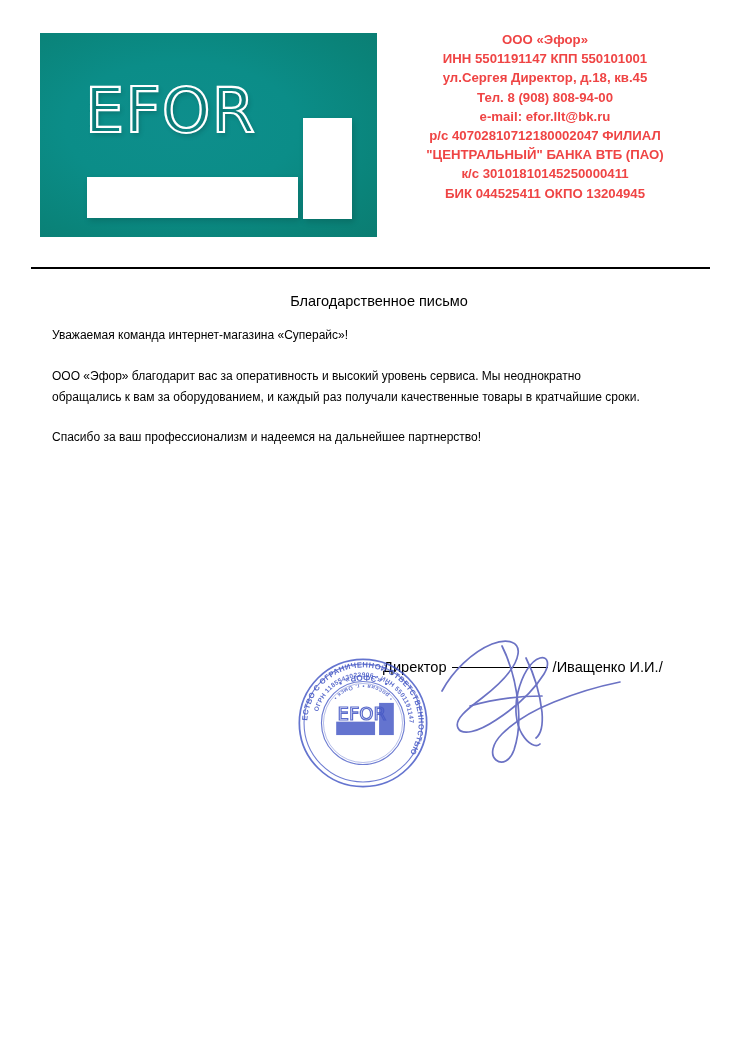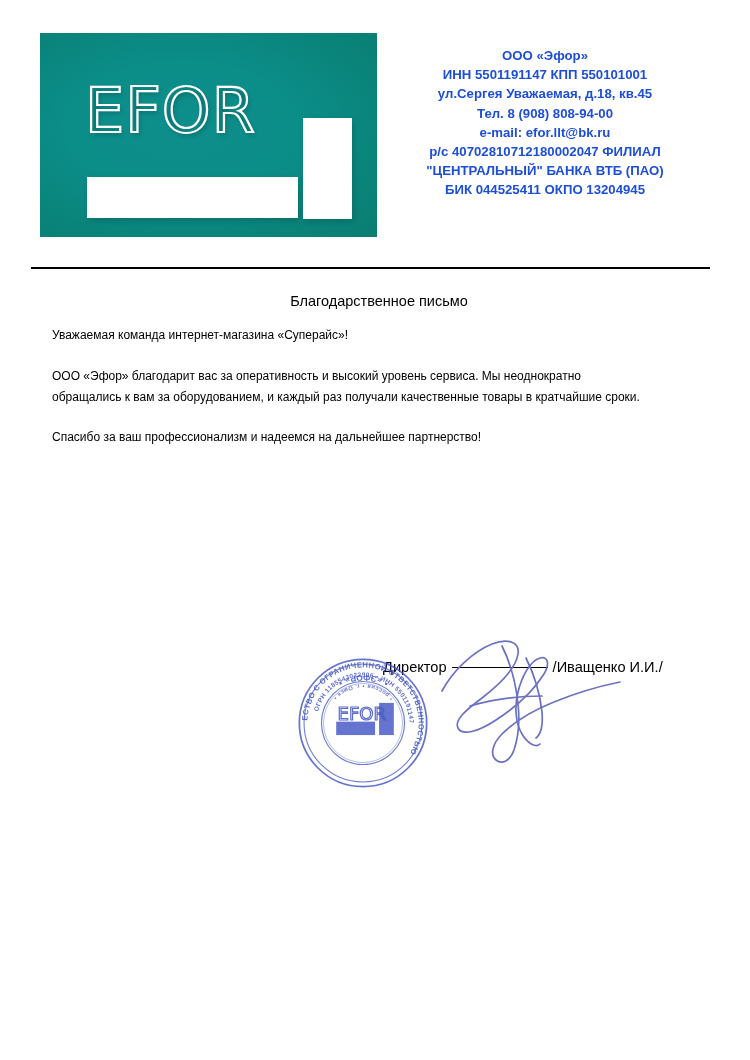--- a/index.html
+++ b/index.html
@@ -75,22 +75,21 @@
   .requisites {
     position: absolute;
     left: 382px;
     top: 30px;
     width: 326px;
     text-align: center;
     font-family: "Liberation Sans", sans-serif;
     font-size: 13.2px;
     line-height: 19.2px;
     font-weight: bold;
-    color: #1d4ed8;
-    margin-top: 16px;
+    color: #ef4444;
   }
   .requisites div { white-space: nowrap; }
 
   .divider {
     position: absolute;
     left: 31px;
     top: 267px;
     width: 679px;
     height: 0;
     border-top: 2px solid #000000;
@@ -168,25 +167,26 @@
 
     <div class="logo-box">
       <div class="logo-word">EFOR</div>
       <div class="logo-bar"></div>
       <div class="logo-block"></div>
     </div>
 
     <div class="requisites">
       <div>ООО «Эфор»</div>
       <div>ИНН 5501191147 КПП 550101001</div>
-      <div>ул.Сергея Уважаемая, д.18, кв.45</div>
+      <div>ул.Сергея Директор, д.18, кв.45</div>
       <div>Тел. 8 (908) 808-94-00</div>
       <div>e-mail: efor.llt@bk.ru</div>
       <div>р/с 40702810712180002047 ФИЛИАЛ</div>
       <div>"ЦЕНТРАЛЬНЫЙ" БАНКА ВТБ (ПАО)</div>
+      <div>к/с 30101810145250000411</div>
       <div>БИК 044525411 ОКПО 13204945</div>
     </div>
   </div>
 
   <div class="divider"></div>
 
   <div class="doc-title">Благодарственное письмо</div>
 
   <div class="body-text">
     <p>Уважаемая команда интернет-магазина «Суперайс»!</p>

